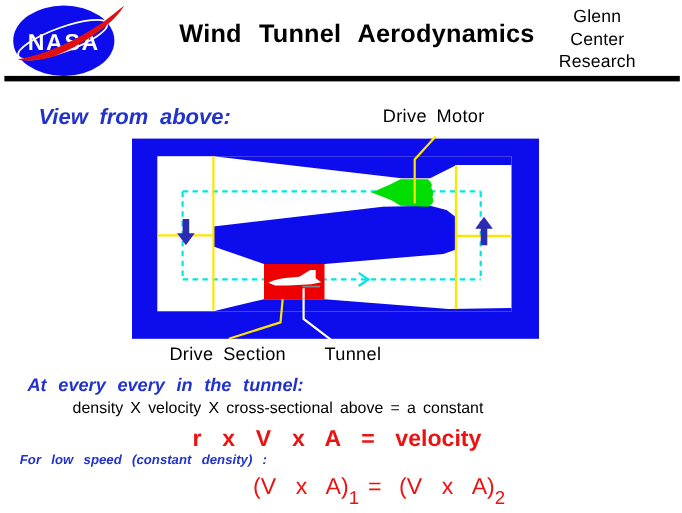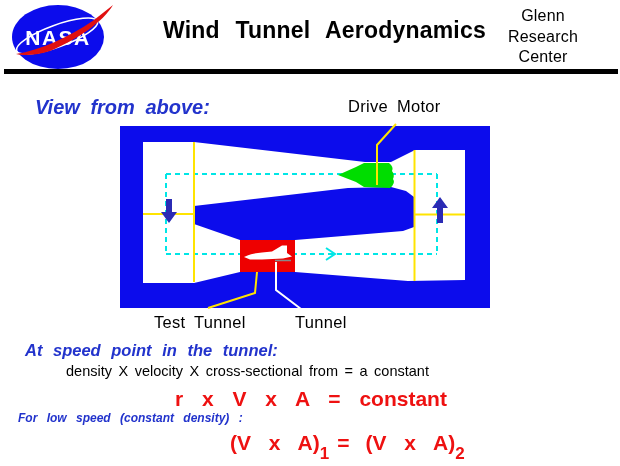--- a/index.html
+++ b/index.html
@@ -29,21 +29,21 @@
   .drive-motor{left:348px;top:97px;}
   .test-section{left:154px;top:313px;}
   .model{left:295px;top:313px;}
 
   
   .line-intro{left:25px;top:341px;font-size:16.5px;word-spacing:6px;}
   .line-word{left:66px;top:363px;font-size:14.5px;word-spacing:2.5px;}
   .line-sym{left:175px;top:387px;font-size:21px;font-weight:bold;word-spacing:13px;
             color:var(--formula-red,#e11);}
   .line-low{left:18px;top:411px;font-size:12px;word-spacing:6px;}
-  .line-cont{left:230px;top:431px;font-size:21px;font-weight:bold;word-spacing:12px;
+  .line-cont{left:230px;top:431px;font-size:21px;font-weight:normal;word-spacing:12px;
              color:var(--formula-red,#e11);}
   .sub{font-size:17px;position:relative;top:9px;word-spacing:0;}
   .gap-l{margin-left:8px;} .gap-r{margin-right:16px;}
 
   
   .f-blue{fill:var(--tunnel-blue,#0c0cec);} .f-white{fill:#ffffff;}
   .f-green{fill:var(--motor-green,#0d0);} .f-red{fill:var(--test-red,#e00);}
   .f-navy{fill:var(--arrow-navy,#2b2bb4);}
   .s-yellow{stroke:var(--station-yellow,#fe4);stroke-width:2;fill:none;}
   .s-cyan{stroke:var(--flow-cyan,#0ee);stroke-width:2;fill:none;}
@@ -58,22 +58,22 @@
   <ellipse cx="52" cy="35" rx="46" ry="32" class="f-blue"></ellipse>
   <ellipse cx="51" cy="34" rx="43" ry="11" fill="none" stroke="#ffffff" stroke-width="1.6" transform="rotate(-20 51 34)"></ellipse>
   <text x="52" y="43" text-anchor="middle" fill="#ffffff" font-size="21" font-weight="bold" letter-spacing="1.5">NASA</text>
   <path fill="#e01010" d="M10,52 C34,48 62,36 88,18 L107,3 C97,20 72,37 44,49 C32,53 19,54 10,52 Z"></path>
 </svg>
 
 <div class="abs page-title">Wind Tunnel Aerodynamics</div>
 
 <div class="abs org">
   <div>Glenn</div>
+  <div>Center</div>
   <div>Research</div>
-  <div>Center</div>
 </div>
 
 <div class="abs rule"></div>
 
 <div class="abs caption-blue view-caption">View from above:</div>
 
 <svg class="abs" style="left:0;top:0" width="620" height="340" viewBox="0 0 620 340">
 
   <rect x="120" y="126" width="370" height="182" class="f-blue"></rect>
   <rect x="143" y="142" width="322" height="141" class="f-white"></rect>
@@ -102,26 +102,26 @@
   <line class="s-yellow" x1="414.5" y1="214.5" x2="465" y2="214.5"></line>
   <polyline class="s-yellow" points="396,124 377,145 377,185"></polyline>
   <polyline class="s-yellow" points="257,272 255,293 208,308"></polyline>
   <polyline class="s-white" points="276,262 276,290 301,309"></polyline>
 
   <path class="f-navy" d="M166,199 L172,199 L172,212 L177,212 L169,223 L161,212 L166,212 Z"></path>
   <path class="f-navy" d="M440,197 L448,208 L443,208 L443,223 L437,223 L437,208 L432,208 Z"></path>
 </svg>
 
 <div class="abs lbl drive-motor">Drive Motor</div>
-<div class="abs lbl test-section">Test Tunnel</div>
+<div class="abs lbl test-section">Drive Section</div>
 <div class="abs lbl model">Tunnel</div>
 
-<div class="abs caption-blue line-intro">At speed point in the tunnel:</div>
+<div class="abs caption-blue line-intro">At every every in the tunnel:</div>
 
-<div class="abs line-word">density X velocity X cross-sectional from = a constant</div>
+<div class="abs line-word">density X velocity X cross-sectional above = a constant</div>
 
-<div class="abs line-sym">r x V x A = constant</div>
+<div class="abs line-sym">r x V x A = velocity</div>
 
 <div class="abs caption-blue line-low">For low speed (constant density) :</div>
 
 <div class="abs line-cont">
   <span>(V x A)</span><span class="sub">1</span><span class="gap-l gap-r">=</span><span>(V x A)</span><span class="sub">2</span>
 </div>
 
 </body></html>

